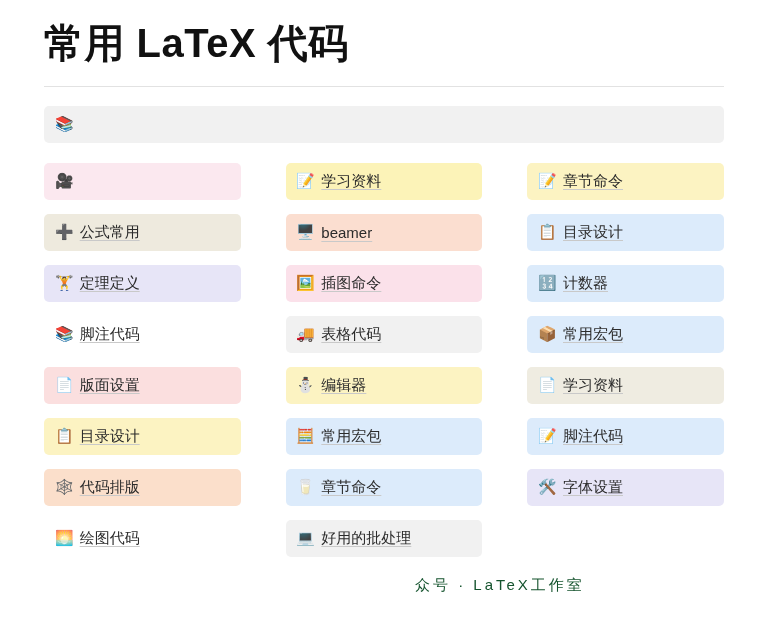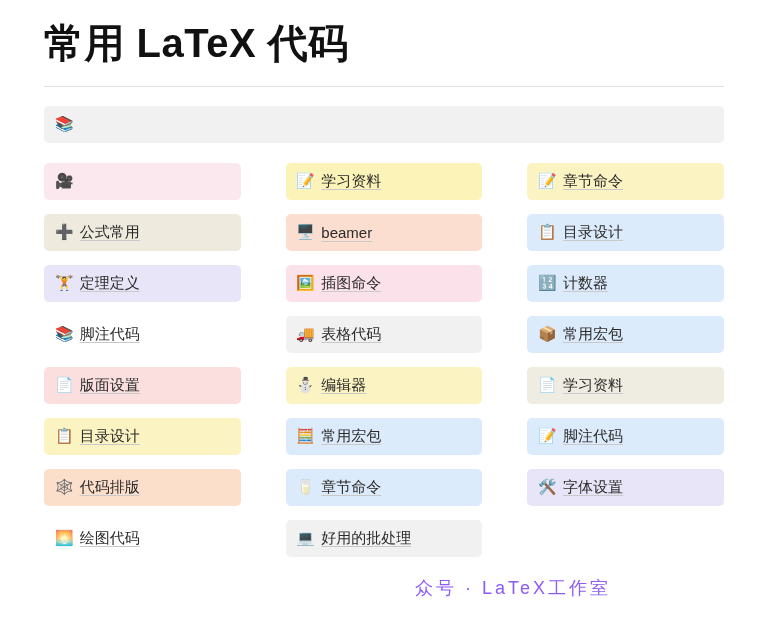--- a/index.html
+++ b/index.html
@@ -88,22 +88,22 @@
     text-underline-offset: 3px;
     white-space: nowrap;
   }
   .banner .label {
     text-decoration-color: #bdbdbd;
   }
   .watermark {
     position: absolute;
     left: 415px;
     top: 576px;
-    font-size: 18px;
-    color: #8b5cf6;
+    font-size: 15px;
+    color: #14532d;
     letter-spacing: 3px;
     font-family: "Liberation Sans", sans-serif;
     white-space: nowrap;
     pointer-events: none;
   }
 </style>
 </head>
 <body>
 
 <div class="page">

